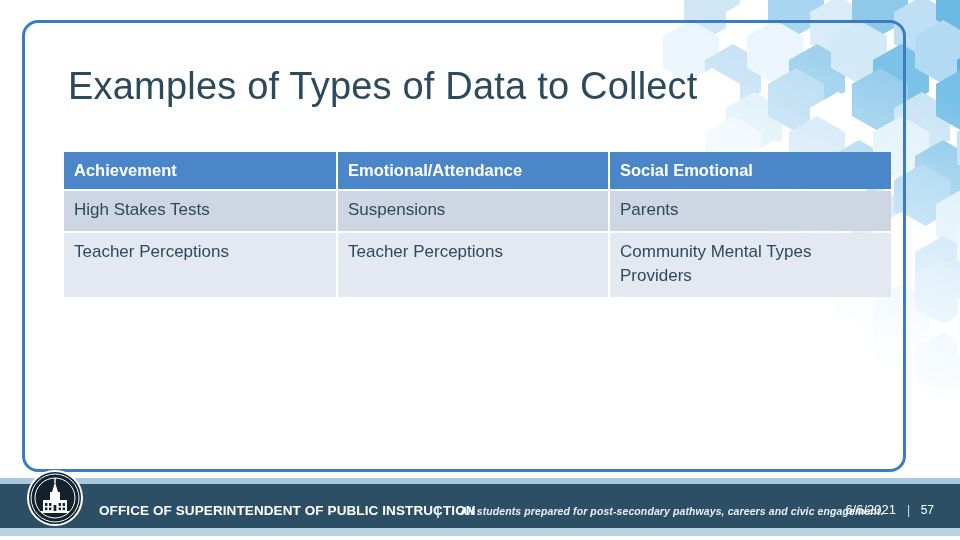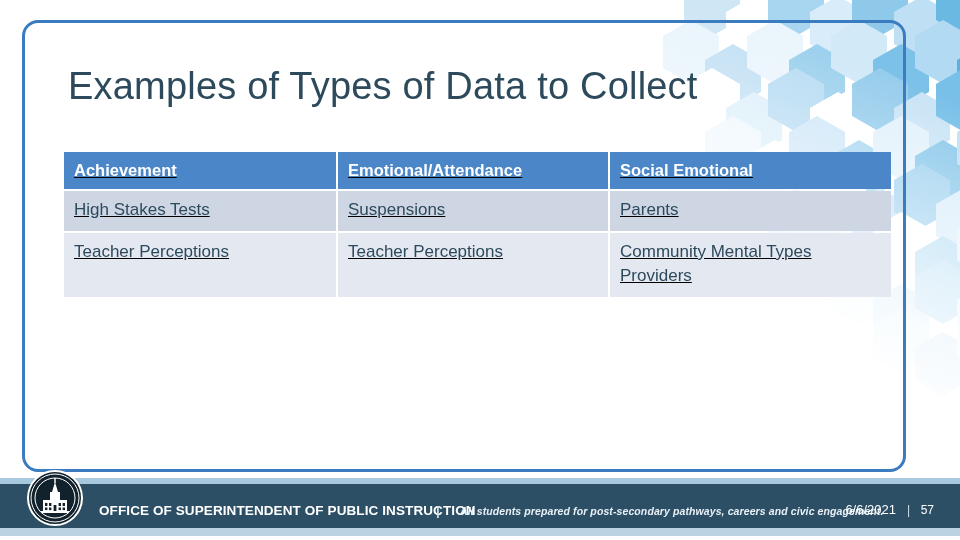--- a/index.html
+++ b/index.html
@@ -69,21 +69,20 @@
     font-weight: 400;
     letter-spacing: 0.2px;
   }
 
   
   .table-wrap {
     position: absolute;
     left: 62px;
     top: 150px;
     width: 831px;
-    text-decoration: underline;
   }
   table.data-table {
     border-collapse: separate;
     border-spacing: 2px 2px;
     width: 831px;
     table-layout: fixed;
   }
   table.data-table th,
   table.data-table td {
     text-align: left;

